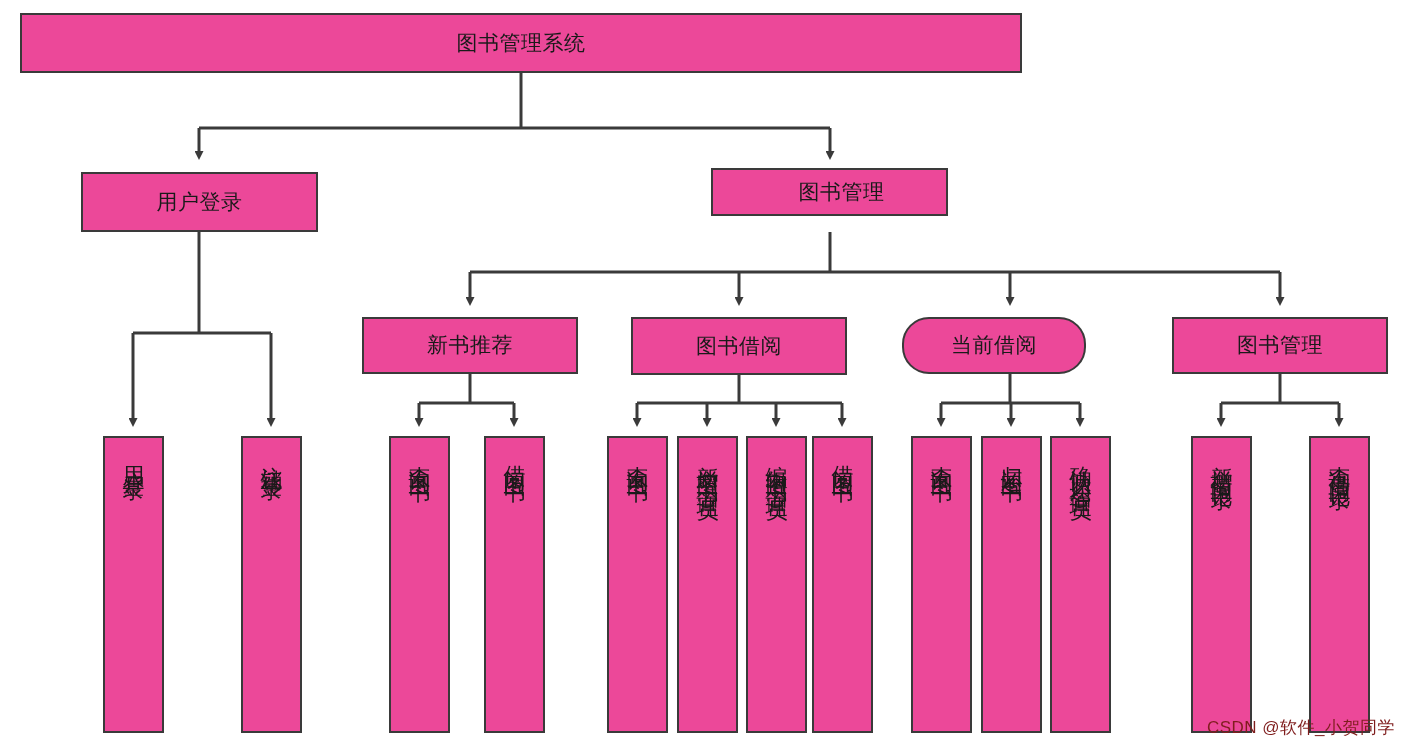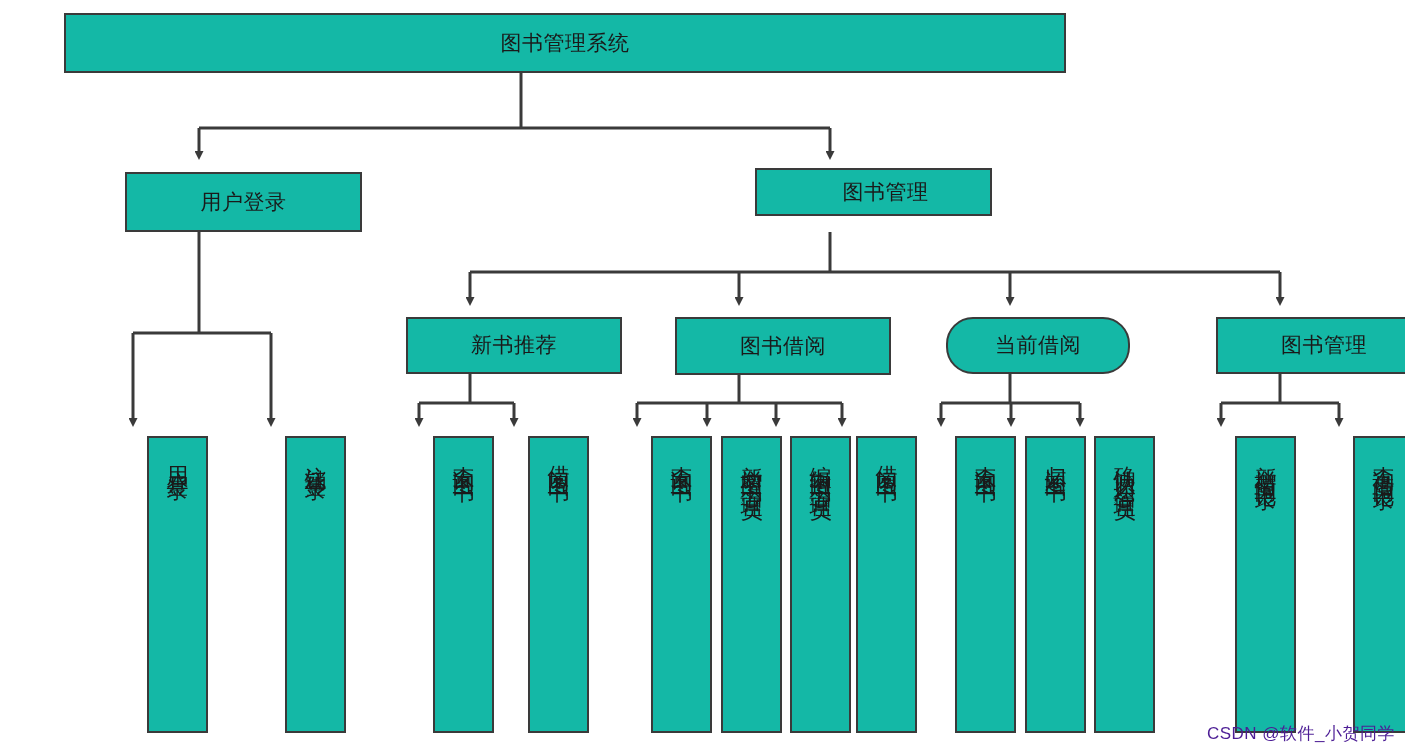--- a/index.html
+++ b/index.html
@@ -22,27 +22,26 @@
   svg.edges {
     position: absolute;
     left: 0;
     top: 0;
     width: 1405px;
     height: 747px;
   }
   .node {
     position: absolute;
     box-sizing: border-box;
-    background: #14b8a6;
+    background: #ec4899;
     border: 2px solid #3a3a3a;
     display: flex;
     align-items: center;
     justify-content: center;
     color: #1a1a1a;
-    margin-left: 44px;
   }
   .node-label {
     font-size: 21px;
     line-height: 1.18;
     letter-spacing: 0.5px;
     white-space: nowrap;
     text-align: center;
   }
   .node.leaf {
     align-items: flex-start;
@@ -53,23 +52,23 @@
     text-orientation: upright;
     font-size: 22px;
     letter-spacing: 5px;
     line-height: 1;
     white-space: normal;
     max-height: 100%;
   }
   .watermark {
     position: absolute;
     right: 10px;
-    bottom: 2px;
+    bottom: 8px;
     font-size: 17px;
-    color: #4c1d95;
+    color: #7f1d1d;
     letter-spacing: 0.5px;
     white-space: nowrap;
     pointer-events: none;
   }
 </style>
 </head>
 <body>
 
 <div id="diagram-root">
 

